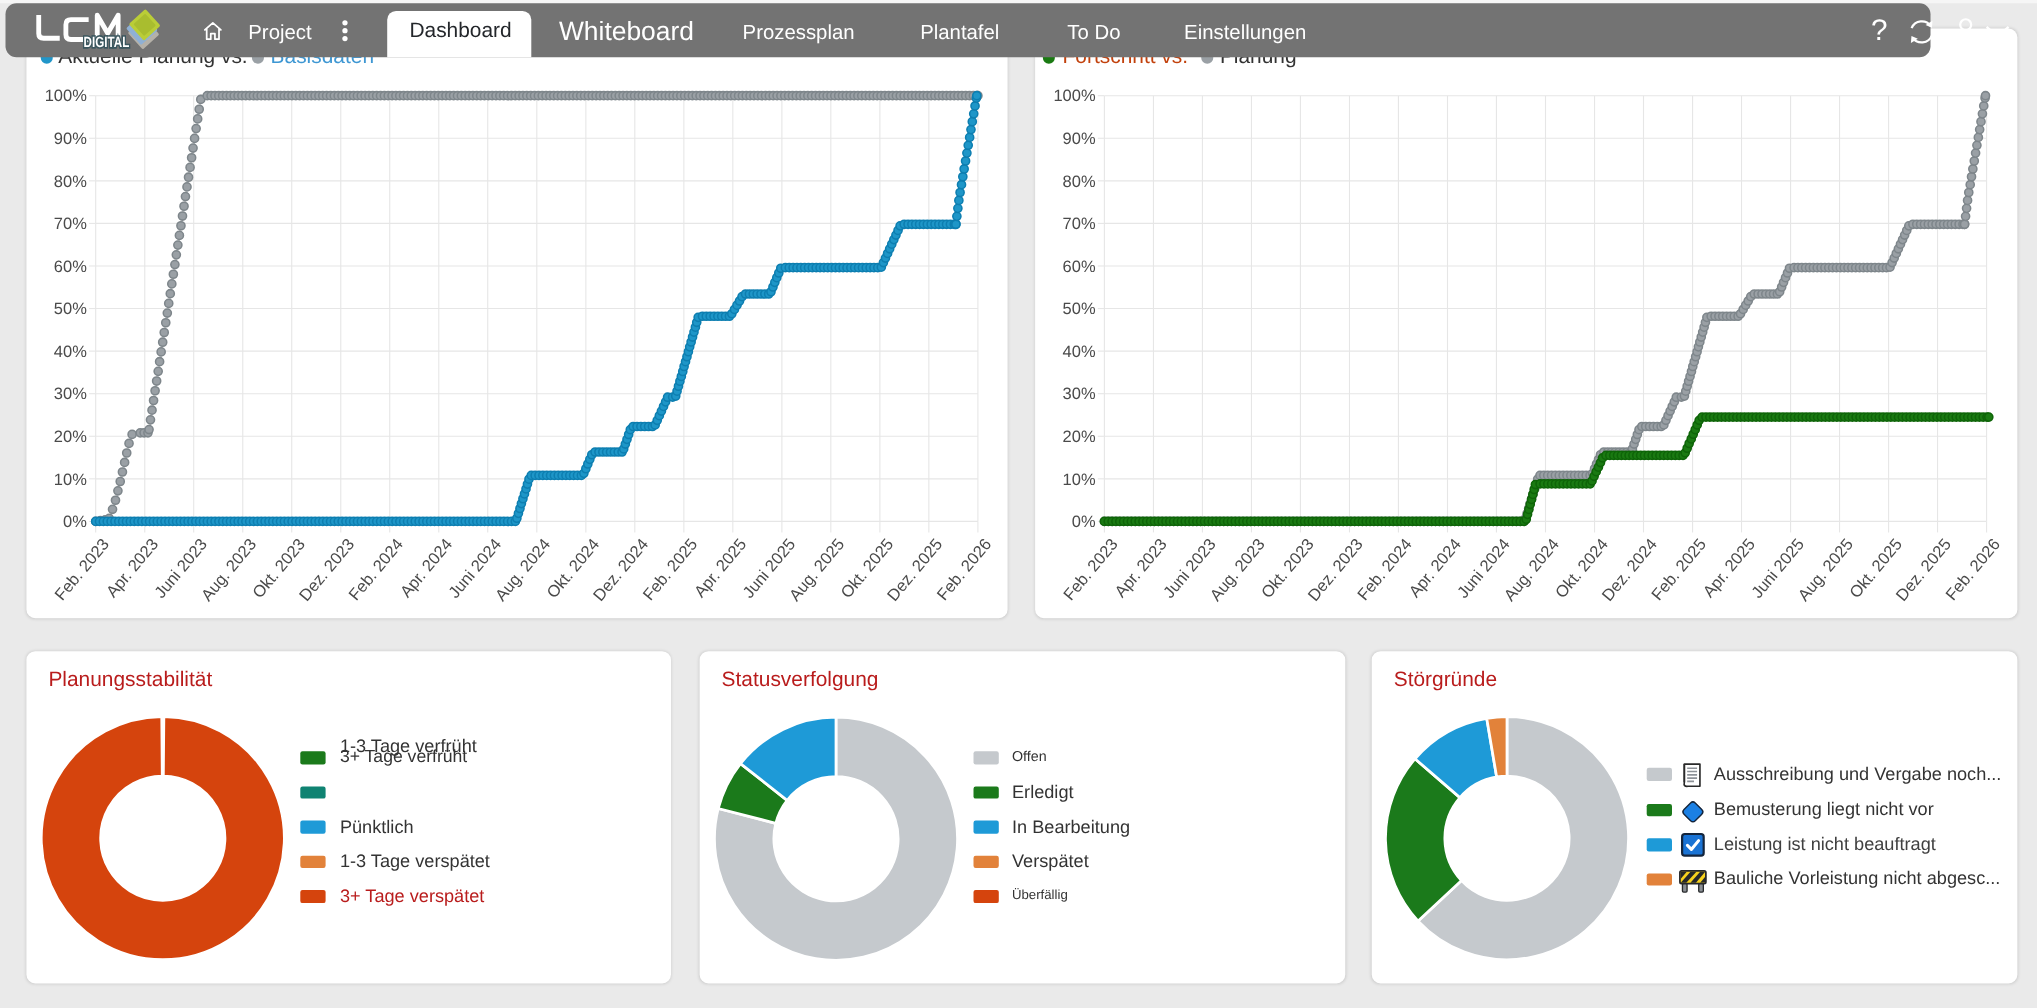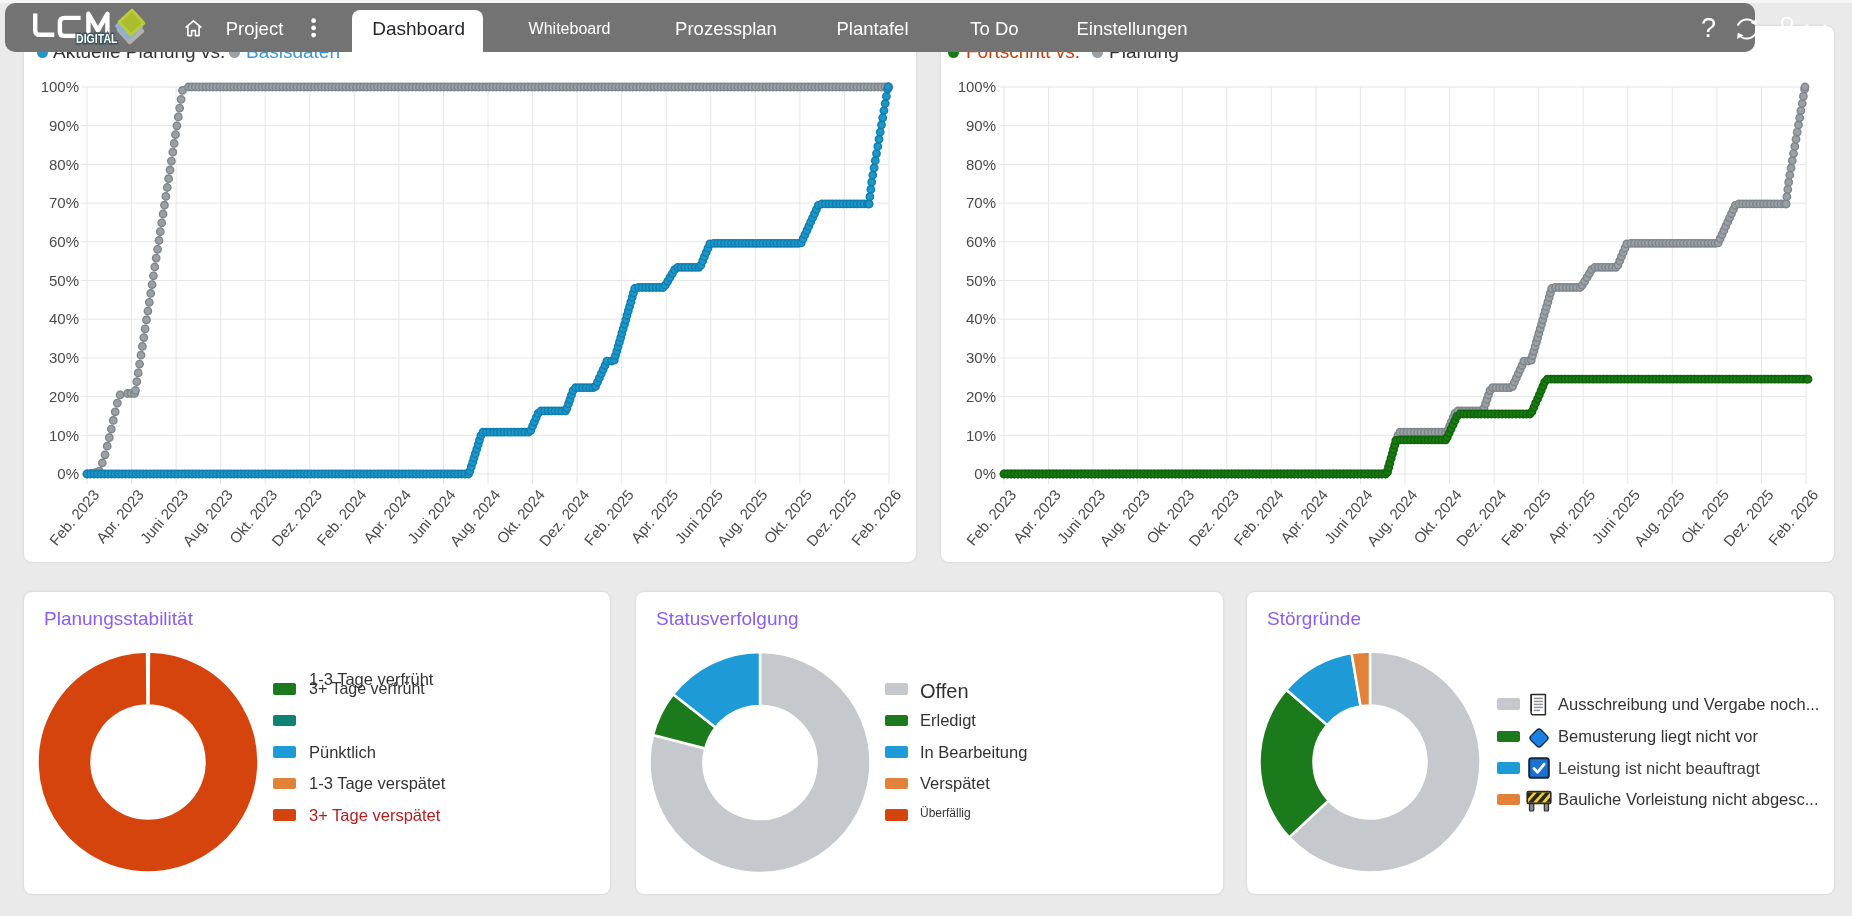--- a/index.html
+++ b/index.html
@@ -1,17 +1,17 @@
 <!DOCTYPE html>
 <html><head><meta charset="utf-8">
 <style>
 * { margin:0; padding:0; box-sizing:border-box; }
 html,body { width:1852px; height:916px; background:#eaeaea; font-family:"Liberation Sans", sans-serif; overflow:hidden; }
 .card { position:absolute; background:#fff; border-radius:8px; box-shadow:0 0 3px rgba(0,0,0,0.14); }
-.ctitle { position:absolute; font-size:19px; color:#8b5cf6; }
+.ctitle { position:absolute; font-size:19px; color:#b91c1c; }
 </style></head>
 <body>
 <div style="position:absolute;left:0;top:0;width:1852px;height:3px;background:#f6f6f6"></div>
 <div class="card" style="left:24px;top:26px;width:892px;height:536px"></div>
 <div class="card" style="left:941px;top:26px;width:893px;height:536px"></div>
 <div class="card" style="left:24px;top:592px;width:586px;height:302px"></div>
 <div class="card" style="left:636px;top:592px;width:587px;height:302px"></div>
 <div class="card" style="left:1247px;top:592px;width:587px;height:302px"></div>
 <div style="position:absolute;left:37.0px;top:46.5px;width:11.0px;height:11.0px;border-radius:50%;background:#2196c9"></div>
 <div style="position:absolute;left:53px;top:41px;font-size:19px;color:#333;white-space:nowrap">Aktuelle Planung vs.</div>
@@ -1274,21 +1274,21 @@
 <div style="position:absolute;left:309px;top:679.5px;font-size:16px;color:#333;white-space:nowrap">3+ Tage verfrüht</div>
 <div style="position:absolute;left:273px;top:714.8px;width:23px;height:11.5px;background:#0f8372;border-radius:2px"></div>
 <div style="position:absolute;left:309px;top:670px;font-size:16.5px;color:#333;white-space:nowrap">1-3 Tage verfrüht</div>
 <div style="position:absolute;left:273px;top:746.3px;width:23px;height:11.5px;background:#1e9ad7;border-radius:2px"></div>
 <div style="position:absolute;left:309px;top:742.5px;font-size:16.5px;color:#333;white-space:nowrap">Pünktlich</div>
 <div style="position:absolute;left:273px;top:777.8px;width:23px;height:11.5px;background:#e2823a;border-radius:2px"></div>
 <div style="position:absolute;left:309px;top:774.0px;font-size:16.5px;color:#333;white-space:nowrap">1-3 Tage verspätet</div>
 <div style="position:absolute;left:273px;top:809.3px;width:23px;height:11.5px;background:#d5440d;border-radius:2px"></div>
 <div style="position:absolute;left:309px;top:805.5px;font-size:16.5px;color:#b91c1c;white-space:nowrap">3+ Tage verspätet</div>
 <div style="position:absolute;left:885px;top:683.3px;width:23px;height:11.5px;background:#c5c9cd;border-radius:2px"></div>
-<div style="position:absolute;left:920px;top:679.5px;font-size:20px;color:#333;white-space:nowrap">Offen</div>
+<div style="position:absolute;left:920px;top:679.5px;font-size:13px;color:#333;white-space:nowrap">Offen</div>
 <div style="position:absolute;left:885px;top:714.8px;width:23px;height:11.5px;background:#1b7a1b;border-radius:2px"></div>
 <div style="position:absolute;left:920px;top:711.0px;font-size:16.5px;color:#333;white-space:nowrap">Erledigt</div>
 <div style="position:absolute;left:885px;top:746.3px;width:23px;height:11.5px;background:#1e9ad7;border-radius:2px"></div>
 <div style="position:absolute;left:920px;top:742.5px;font-size:16.5px;color:#333;white-space:nowrap">In Bearbeitung</div>
 <div style="position:absolute;left:885px;top:777.8px;width:23px;height:11.5px;background:#e2823a;border-radius:2px"></div>
 <div style="position:absolute;left:920px;top:774.0px;font-size:16.5px;color:#333;white-space:nowrap">Verspätet</div>
 <div style="position:absolute;left:885px;top:809.3px;width:23px;height:11.5px;background:#d5440d;border-radius:2px"></div>
 <div style="position:absolute;left:920px;top:805.5px;font-size:12px;color:#333;white-space:nowrap">Überfällig</div>
 <div style="position:absolute;left:1497px;top:698.3px;width:23px;height:11.5px;background:#c5c9cd;border-radius:2px"></div>
 <div style="position:absolute;left:1558px;top:694.5px;font-size:16.5px;color:#333;white-space:nowrap">Ausschreibung und Vergabe noch...</div>
@@ -1346,21 +1346,21 @@
 <path d="M2.2 8.2 L9.5 1.8 L16.8 8.2 M3.9 7.2 V16.6 H7.6 V11.6 H11.4 V16.6 H15.1 V7.2" fill="none" stroke="#fff" stroke-width="1.6" stroke-linecap="round" stroke-linejoin="round"></path>
 </svg>
 <div style="position:absolute;left:249.5px;top:26px;transform:translate(-50%,-50%);font-size:18.5px;color:#fff;white-space:nowrap">Project</div>
 <svg width="8" height="24" viewBox="0 0 8 24" style="position:absolute;left:305px;top:14px">
 <circle cx="3.6" cy="3.7" r="2.4" fill="#fff"></circle>
       <circle cx="3.6" cy="10.9" r="2.4" fill="#fff"></circle>
       <circle cx="3.6" cy="18.1" r="2.4" fill="#fff"></circle>
 </svg>
 <div style="position:absolute;left:347px;top:6.5px;width:131px;height:42px;background:#fff;border-radius:8px 8px 0 0"></div>
 <div style="position:absolute;left:413.7px;top:26px;transform:translate(-50%,-50%);font-size:19px;color:#24272b;white-space:nowrap">Dashboard</div>
-<div style="position:absolute;left:564.5px;top:26px;transform:translate(-50%,-50%);font-size:16px;color:#fff;white-space:nowrap">Whiteboard</div>
+<div style="position:absolute;left:564.5px;top:26px;transform:translate(-50%,-50%);font-size:24px;color:#fff;white-space:nowrap">Whiteboard</div>
 <div style="position:absolute;left:721px;top:26px;transform:translate(-50%,-50%);font-size:18.5px;color:#fff;white-space:nowrap">Prozessplan</div>
 <div style="position:absolute;left:867.5px;top:26px;transform:translate(-50%,-50%);font-size:18.5px;color:#fff;white-space:nowrap">Plantafel</div>
 <div style="position:absolute;left:989.5px;top:26px;transform:translate(-50%,-50%);font-size:18.5px;color:#fff;white-space:nowrap">To Do</div>
 <div style="position:absolute;left:1127px;top:26px;transform:translate(-50%,-50%);font-size:18.5px;color:#fff;white-space:nowrap">Einstellungen</div>
 <div style="position:absolute;left:1703.5px;top:25px;transform:translate(-50%,-50%);font-size:27px;font-weight:300;color:#fff">?</div>
 <svg width="26" height="26" viewBox="0 0 26 26" style="position:absolute;left:1729px;top:12.5px">
 <path d="M3.8 9.6 A10 10 0 0 1 21.3 7.8" fill="none" stroke="#fff" stroke-width="2"></path>
 <path d="M22.2 16.4 A10 10 0 0 1 4.7 18.2" fill="none" stroke="#fff" stroke-width="2"></path>
 <path d="M22.8 2.9 L22.3 9.3 L16.5 6.7 Z" fill="#fff"></path>
 <path d="M3.2 23.1 L3.7 16.7 L9.5 19.3 Z" fill="#fff"></path>

